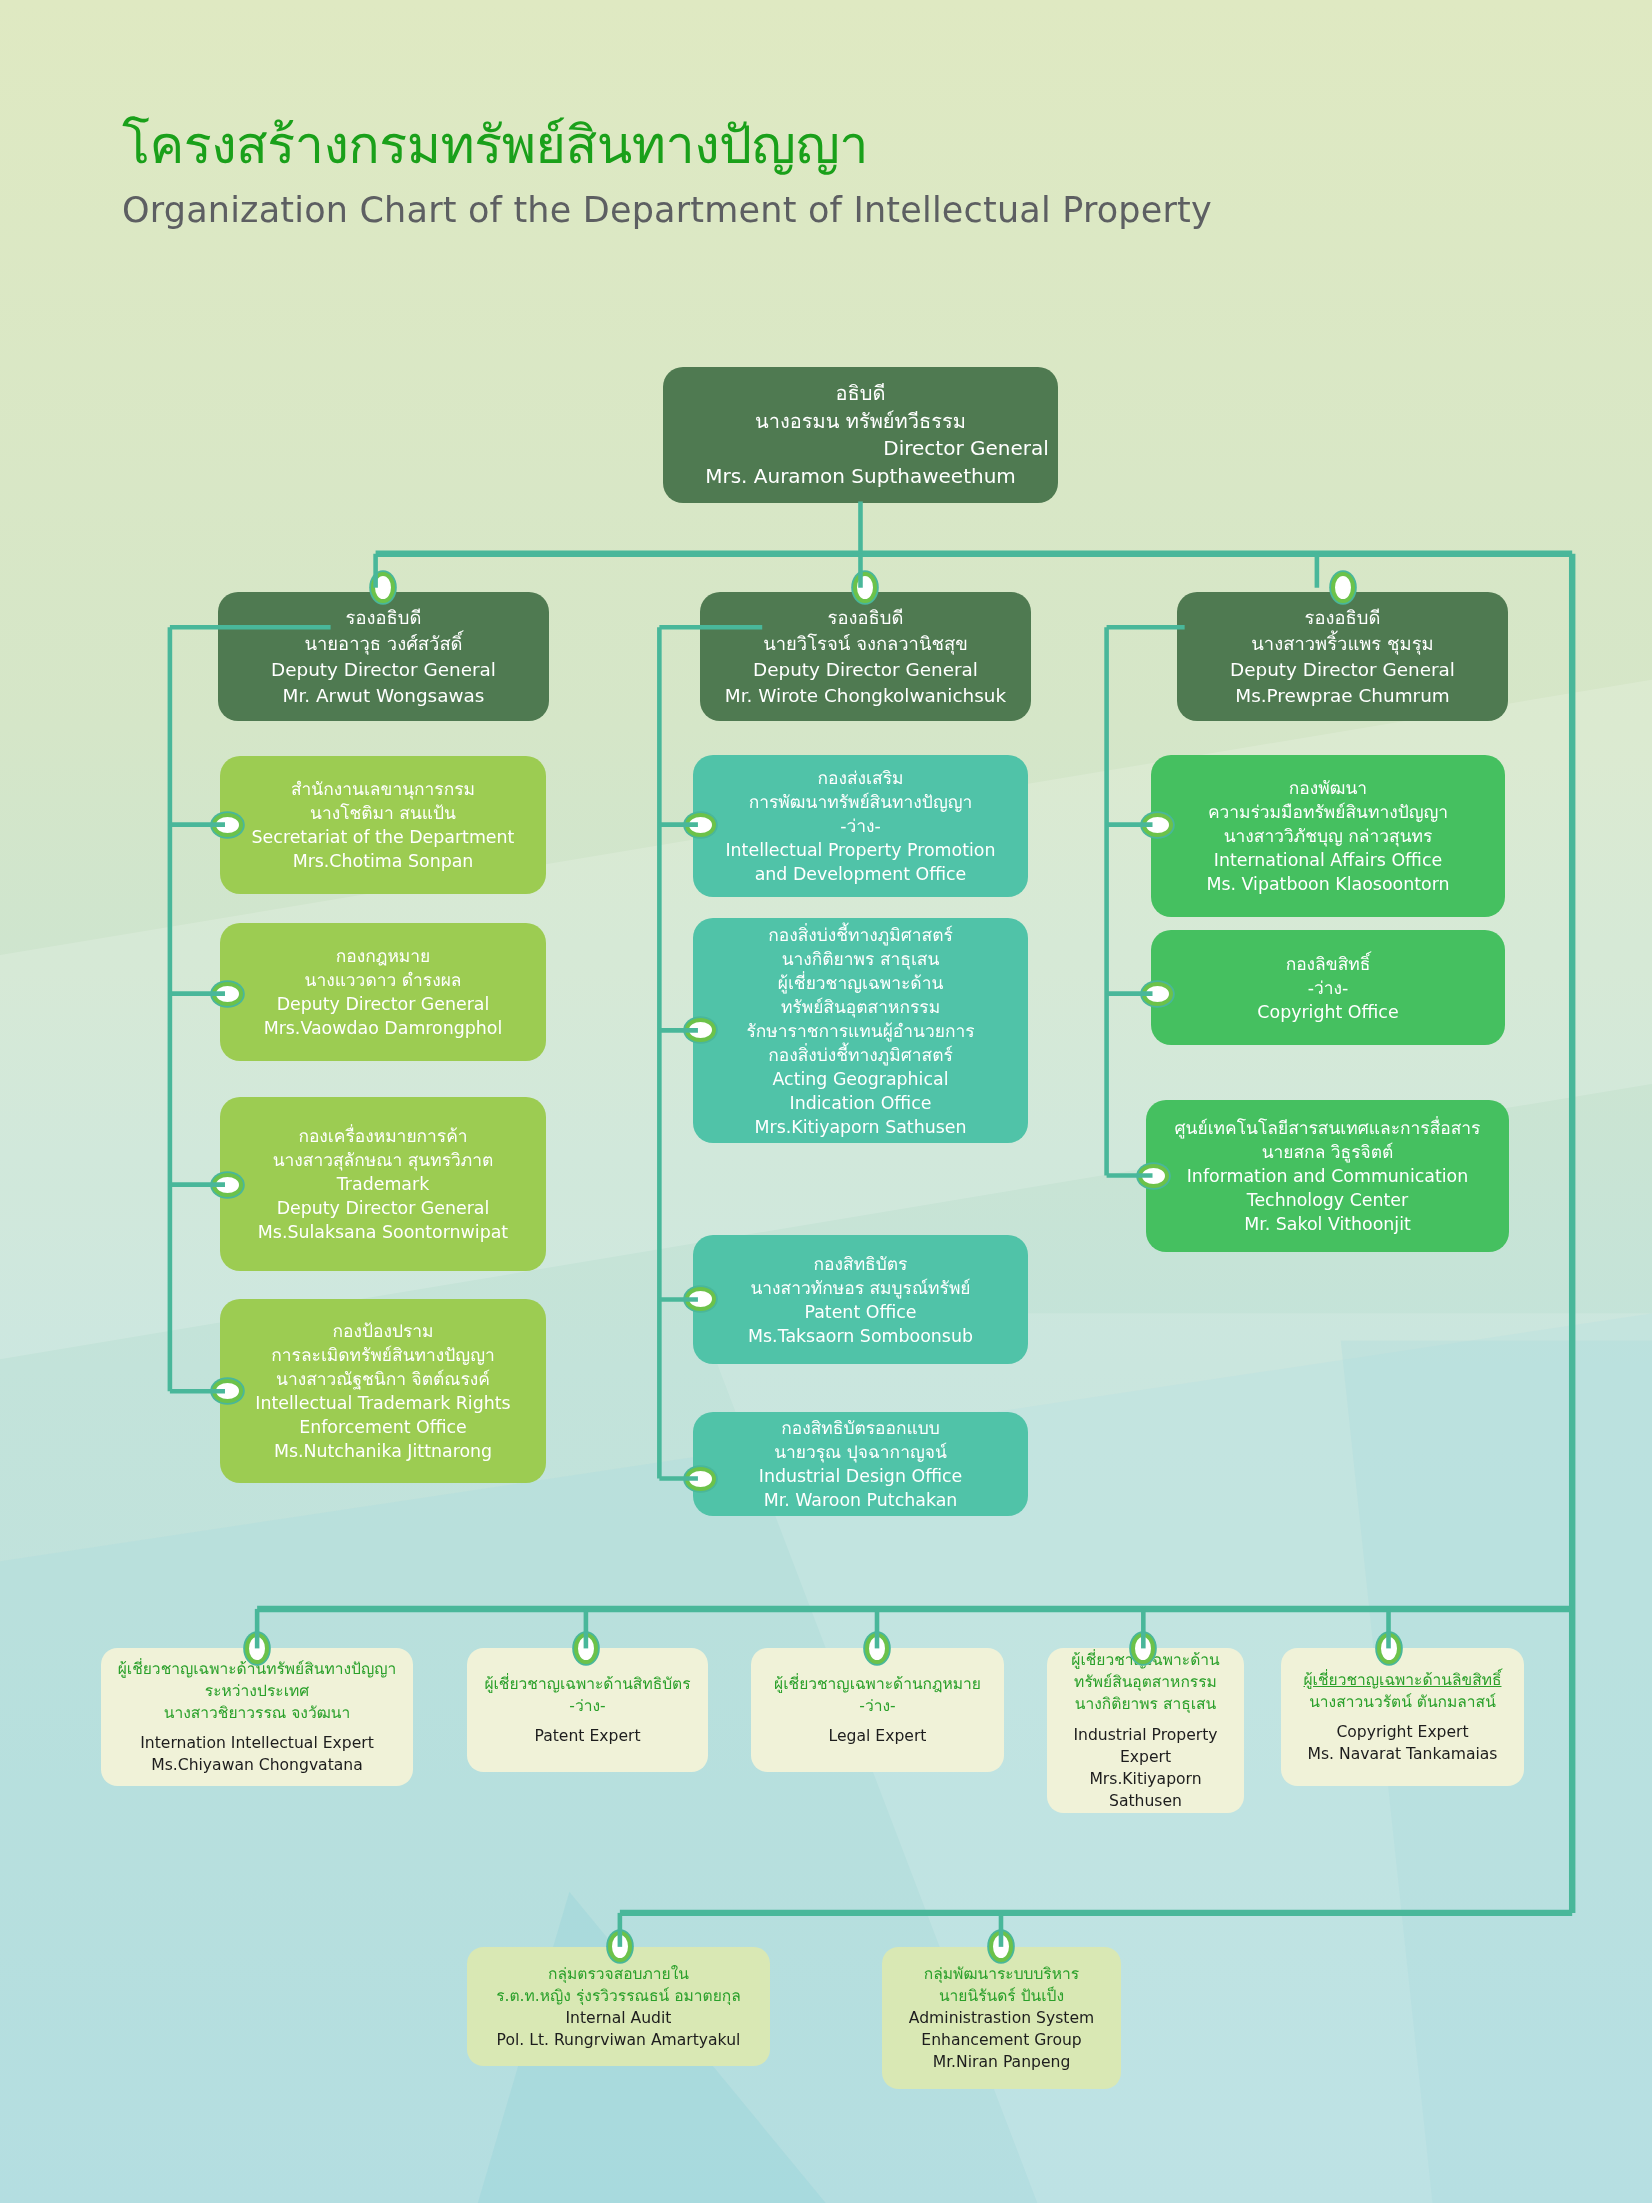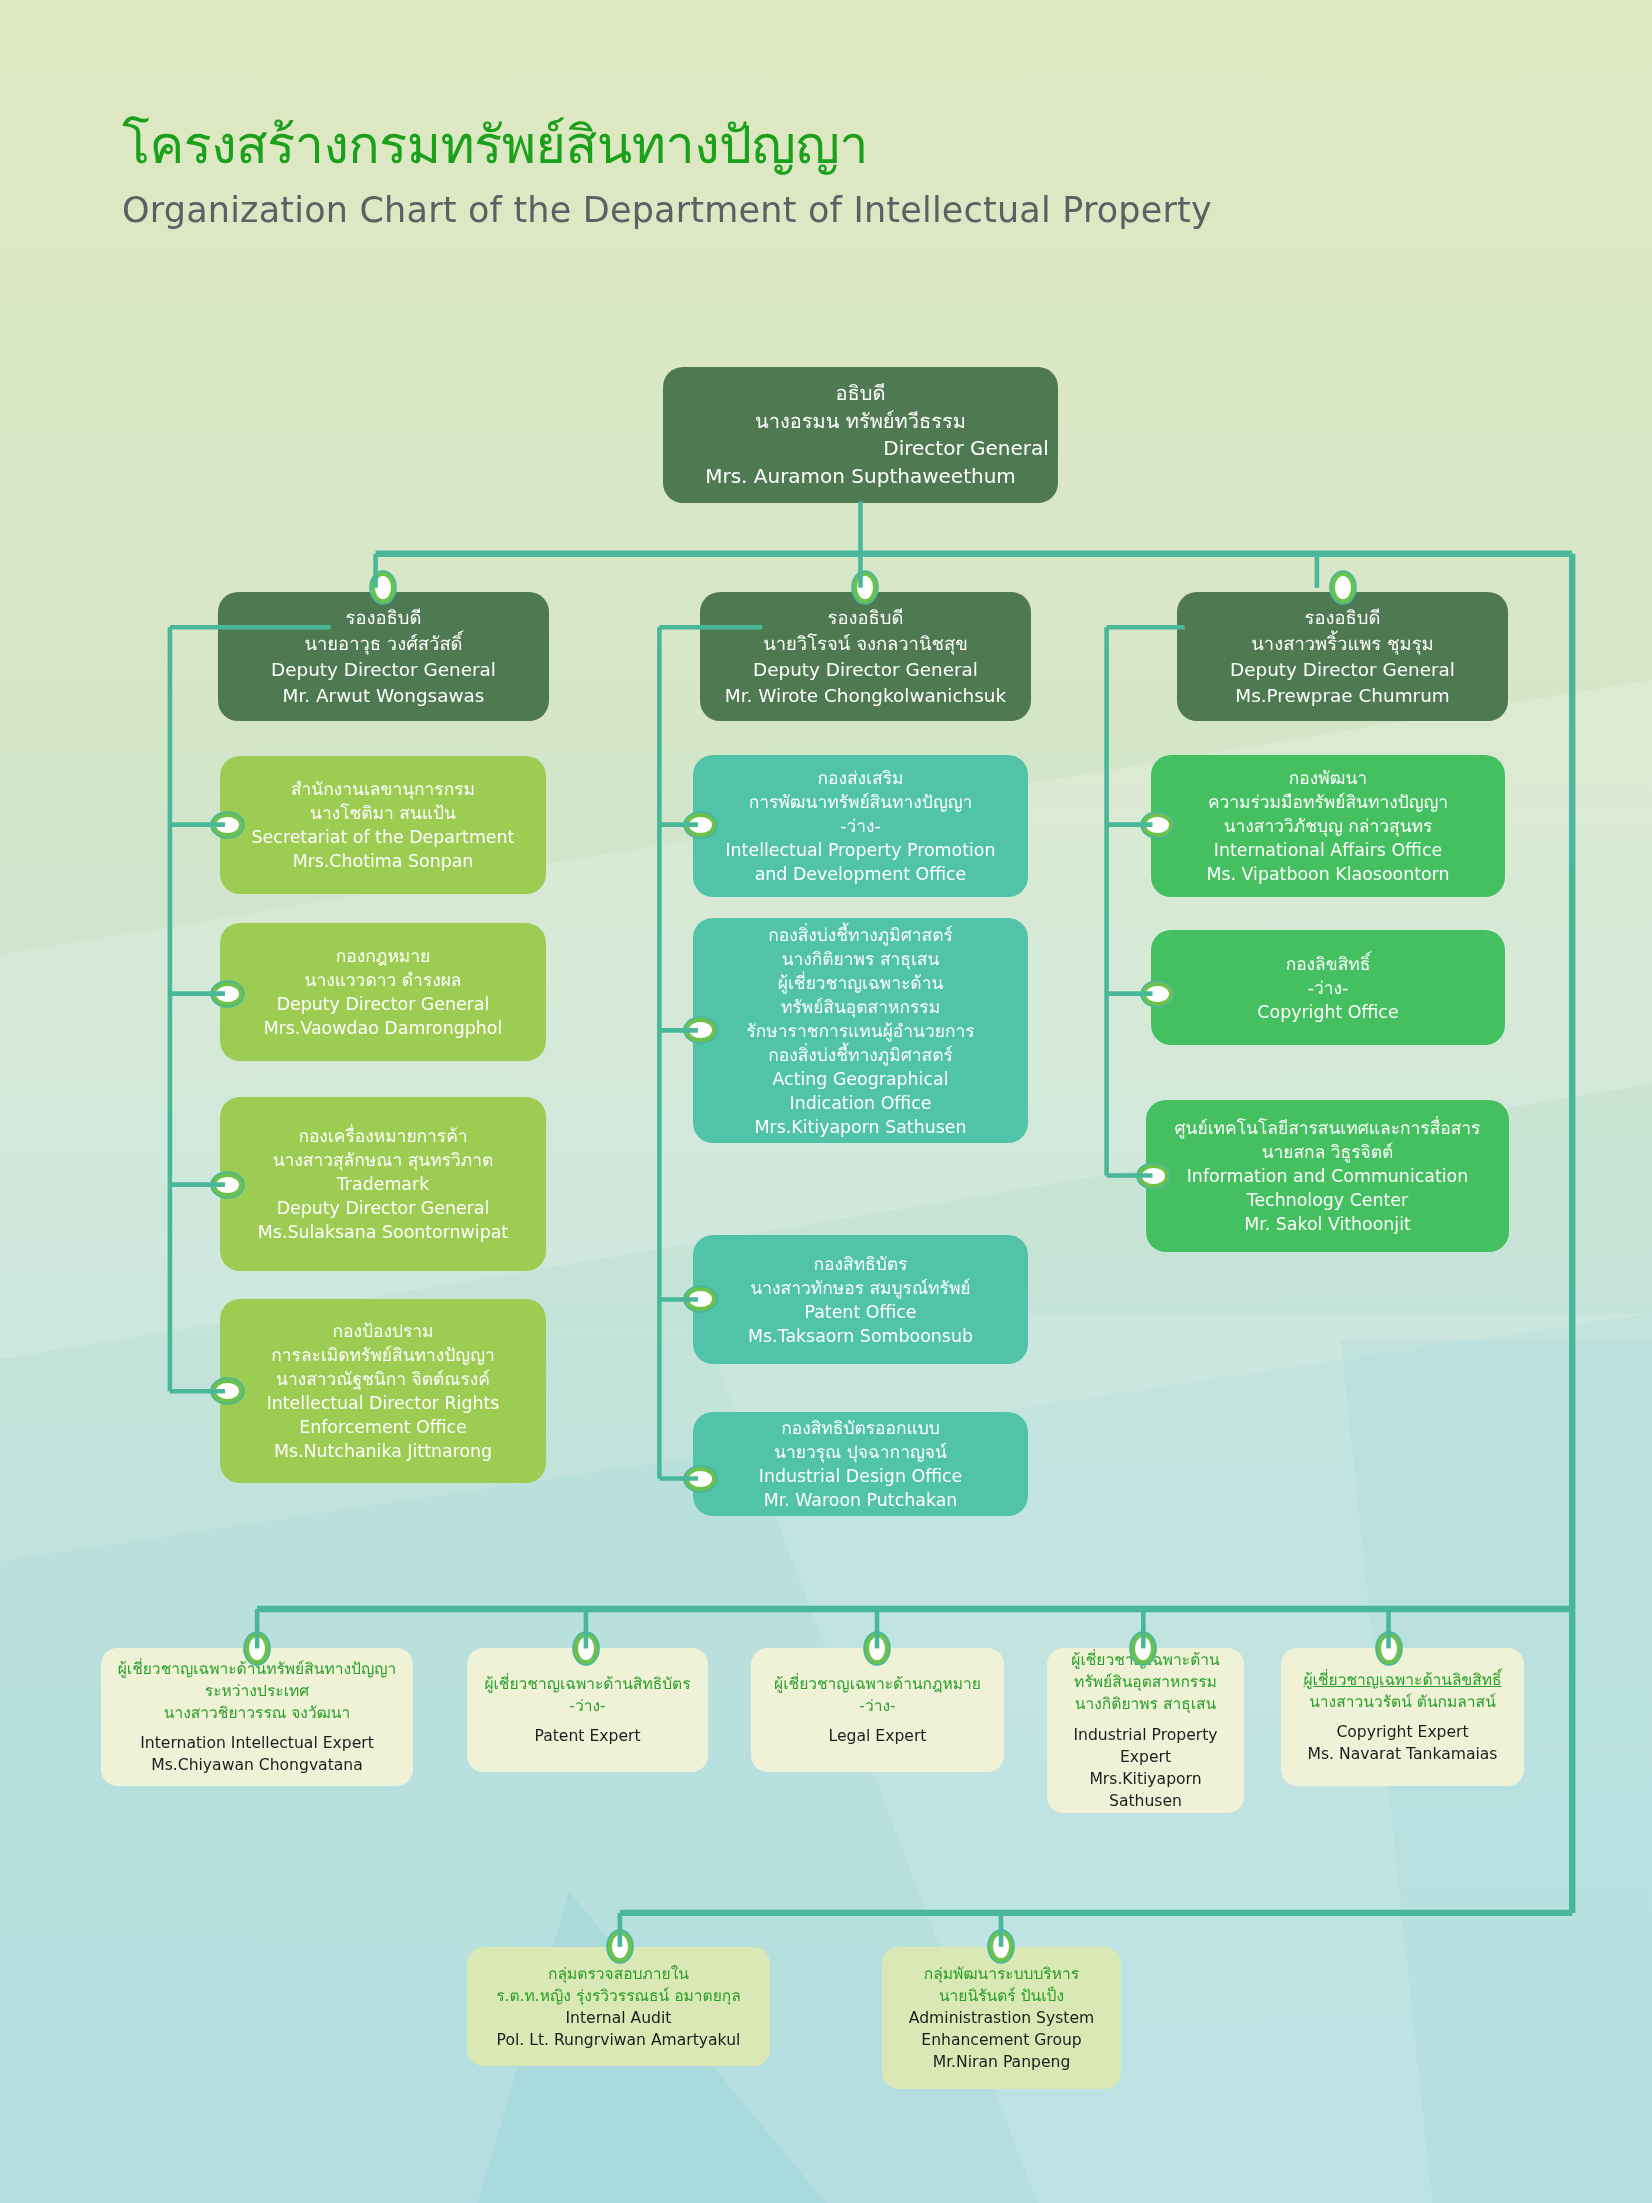--- a/index.html
+++ b/index.html
@@ -188,21 +188,21 @@
       <span class="ln " style="font-size: 17.4px; line-height: 24px;">นางสาวสุลักษณา สุนทรวิภาต</span>
       <span class="ln " style="font-size: 17.4px; line-height: 24px;">Trademark</span>
       <span class="ln " style="font-size: 17.4px; line-height: 24px;">Deputy Director General</span>
       <span class="ln " style="font-size: 17.4px; line-height: 24px;">Ms.Sulaksana Soontornwipat</span>
     </div>
     <div class="dot" style="left: 212px; top: 1173px; width: 31px; height: 24px; border: 4.6px solid rgb(108, 194, 74); box-shadow: rgb(73, 183, 154) 0px 0px 0px 1.8px;"></div>
     <div class="node n-left" style="left: 220px; top: 1299px; width: 326px; height: 184px;">
       <span class="ln " style="font-size: 17.4px; line-height: 24px;">กองป้องปราม</span>
       <span class="ln " style="font-size: 17.4px; line-height: 24px;">การละเมิดทรัพย์สินทางปัญญา</span>
       <span class="ln " style="font-size: 17.4px; line-height: 24px; text-align: center;">นางสาวณัฐชนิกา จิตต์ณรงค์</span>
-      <span class="ln " style="font-size: 17.4px; line-height: 24px;">Intellectual Director Rights</span>
+      <span class="ln " style="font-size: 17.4px; line-height: 24px;">Intellectual Trademark Rights</span>
       <span class="ln " style="font-size: 17.4px; line-height: 24px;">Enforcement Office</span>
       <span class="ln " style="font-size: 17.4px; line-height: 24px;">Ms.Nutchanika Jittnarong</span>
     </div>
     <div class="dot" style="left: 212px; top: 1379px; width: 31px; height: 24px; border: 4.6px solid rgb(108, 194, 74); box-shadow: rgb(73, 183, 154) 0px 0px 0px 1.8px;"></div>
     <div class="node n-mid" style="left: 693px; top: 755px; width: 335px; height: 142px;">
       <span class="ln " style="font-size: 17.4px; line-height: 24px;">กองส่งเสริม</span>
       <span class="ln " style="font-size: 17.4px; line-height: 24px;">การพัฒนาทรัพย์สินทางปัญญา</span>
       <span class="ln " style="font-size: 17.4px; line-height: 24px;">-ว่าง-</span>
       <span class="ln " style="font-size: 17.4px; line-height: 24px;">Intellectual Property Promotion</span>
       <span class="ln " style="font-size: 17.4px; line-height: 24px;">and Development Office</span>
@@ -227,21 +227,21 @@
       <span class="ln " style="font-size: 17.4px; line-height: 24px;">Ms.Taksaorn Somboonsub</span>
     </div>
     <div class="dot" style="left: 685px; top: 1287px; width: 31px; height: 24px; border: 4.6px solid rgb(108, 194, 74); box-shadow: rgb(73, 183, 154) 0px 0px 0px 1.8px;"></div>
     <div class="node n-mid" style="left: 693px; top: 1412px; width: 335px; height: 104px;">
       <span class="ln " style="font-size: 17.4px; line-height: 24px;">กองสิทธิบัตรออกแบบ</span>
       <span class="ln " style="font-size: 17.4px; line-height: 24px;">นายวรุณ ปุจฉากาญจน์</span>
       <span class="ln " style="font-size: 17.4px; line-height: 24px;">Industrial Design Office</span>
       <span class="ln " style="font-size: 17.4px; line-height: 24px;">Mr. Waroon Putchakan</span>
     </div>
     <div class="dot" style="left: 685px; top: 1467px; width: 31px; height: 24px; border: 4.6px solid rgb(108, 194, 74); box-shadow: rgb(73, 183, 154) 0px 0px 0px 1.8px;"></div>
-    <div class="node n-right" style="left: 1151px; top: 755px; width: 354px; height: 142px;">
+    <div class="node n-right" style="left: 1151px; top: 755px; width: 354px; height: 162px;">
       <span class="ln " style="font-size: 17.4px; line-height: 24px;">กองพัฒนา</span>
       <span class="ln " style="font-size: 17.4px; line-height: 24px;">ความร่วมมือทรัพย์สินทางปัญญา</span>
       <span class="ln " style="font-size: 17.4px; line-height: 24px;">นางสาววิภัชบุญ กล่าวสุนทร</span>
       <span class="ln " style="font-size: 17.4px; line-height: 24px;">International Affairs Office</span>
       <span class="ln " style="font-size: 17.4px; line-height: 24px;">Ms. Vipatboon Klaosoontorn</span>
     </div>
     <div class="dot" style="left: 1142px; top: 813px; width: 31px; height: 24px; border: 4.6px solid rgb(108, 194, 74); box-shadow: rgb(73, 183, 154) 0px 0px 0px 1.8px;"></div>
     <div class="node n-right" style="left: 1151px; top: 930px; width: 354px; height: 115px;">
       <span class="ln " style="font-size: 17.4px; line-height: 24px;">กองลิขสิทธิ์</span>
       <span class="ln " style="font-size: 17.4px; line-height: 24px;">-ว่าง-</span>

